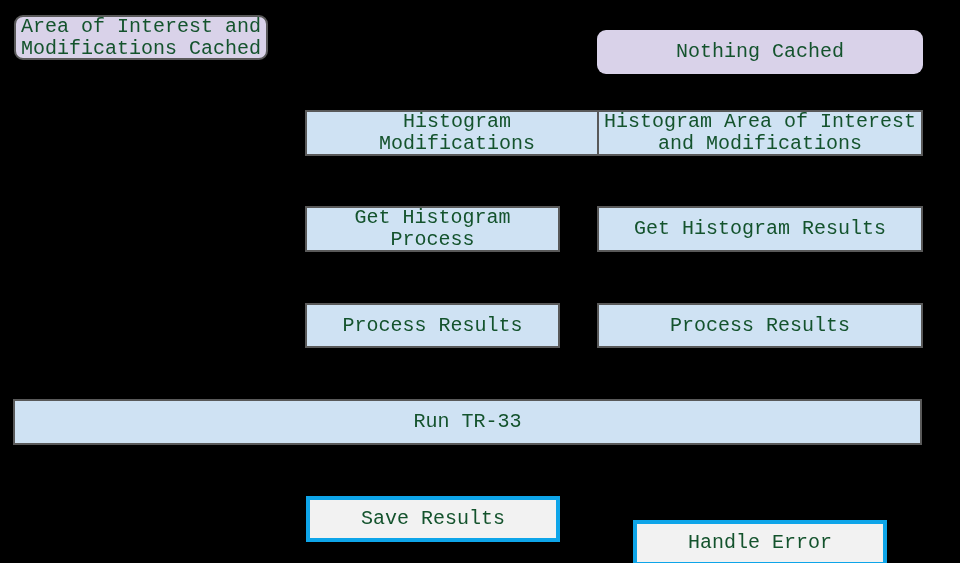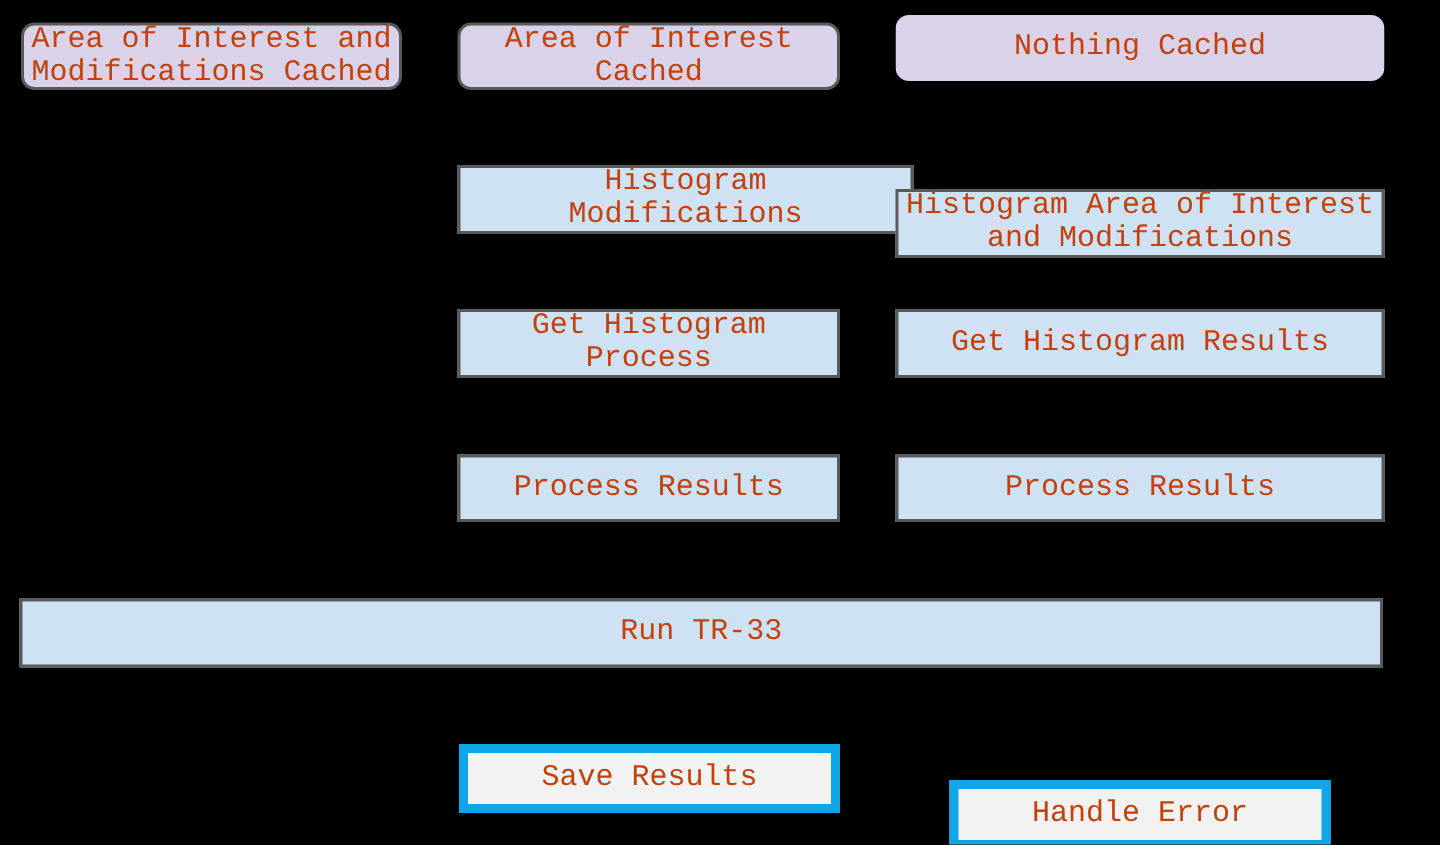--- a/index.html
+++ b/index.html
@@ -17,68 +17,66 @@
   }
   .node {
     position: absolute;
     box-sizing: border-box;
     display: flex;
     align-items: center;
     justify-content: center;
     text-align: center;
     font-size: 20px;
     line-height: 22px;
-    color: #c2410c;
+    color: #14532d;
     white-space: pre-line;
     letter-spacing: 0;
   }
   
   .state {
     background: #D9D2E9;
     border: 2px solid #595959;
     border-radius: 9px;
   }
   .state.borderless {
     border-color: transparent;
   }
   
   .proc {
     background: #CFE2F3;
     border: 2px solid #595959;
   }
   
   .term {
     background: #F2F2F2;
-    border: 6px solid #0ea5e9;
+    border: 4px solid #0ea5e9;
   }
 
   
   .pos-a { left: 14px;  top: 15px;  width: 254px; height: 45px; }
   .pos-b { left: 305px; top: 15px;  width: 255px; height: 45px; }
-  .pos-c { left: 597px; top: 10px;  width: 326px; height: 44px; }
+  .pos-c { left: 597px; top: 30px;  width: 326px; height: 44px; }
   .pos-d { left: 305px; top: 110px; width: 304px; height: 46px; }
-  .pos-e { left: 597px; top: 110px; width: 326px; height: 46px; margin-top: 16px; }
+  .pos-e { left: 597px; top: 110px; width: 326px; height: 46px; }
   .pos-f { left: 305px; top: 206px; width: 255px; height: 46px; }
   .pos-g { left: 597px; top: 206px; width: 326px; height: 46px; }
   .pos-h { left: 305px; top: 303px; width: 255px; height: 45px; }
   .pos-i { left: 597px; top: 303px; width: 326px; height: 45px; }
   .pos-j { left: 13px;  top: 399px; width: 909px; height: 46px; }
   .pos-k { left: 306px; top: 496px; width: 254px; height: 46px; }
   .pos-l { left: 633px; top: 496px; width: 254px; height: 46px; margin-top: 24px; }
 </style>
 </head>
 <body>
 
 <div id="canvas">
 
   <div class="node state pos-a">Area of Interest and
 Modifications Cached</div>
 
-  <div class="node state pos-b">Area of Interest
-Cached</div>
 
   <div class="node state borderless pos-c">Nothing Cached</div>
 
   <div class="node proc pos-d">Histogram
 Modifications</div>
 
   <div class="node proc pos-e">Histogram Area of Interest
 and Modifications</div>
 
   <div class="node proc pos-f">Get Histogram

